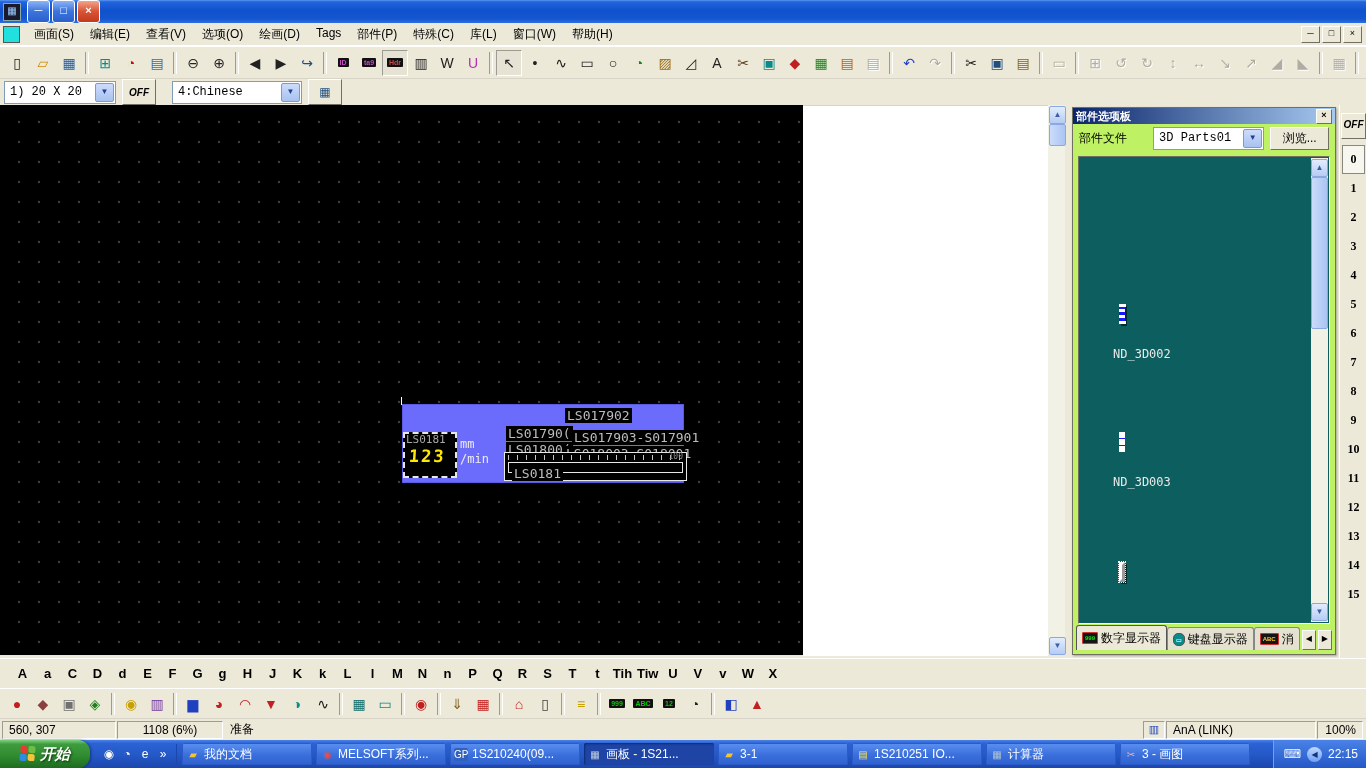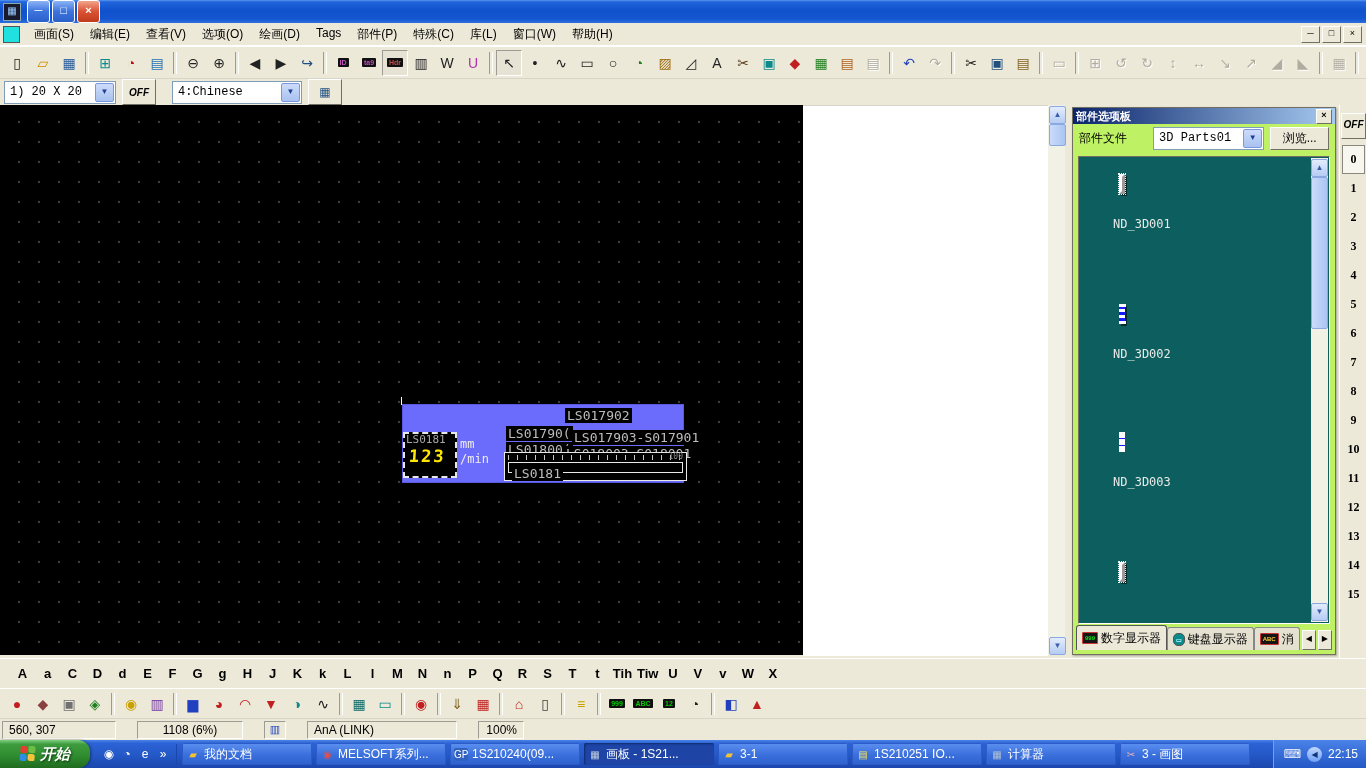--- a/index.html
+++ b/index.html
@@ -121,21 +121,21 @@
   
   #lettersbar{left:0;top:658px;width:1366px;height:30px;background:#ECE9D8;border-top:1px solid #fff;
     display:flex;align-items:center;padding-left:10px;box-sizing:border-box;}
   .letterbtn{min-width:21px;height:24px;display:flex;align-items:center;justify-content:center;
     font-weight:bold;font-size:13px;border:1px solid transparent;padding:0 1px;}
 
   
   #statusbar{left:0;top:718px;width:1366px;height:22px;background:#ECE9D8;display:flex;align-items:center;
     padding:0 2px;box-sizing:border-box;border-top:1px solid #D8D4C8;}
   .spanel{height:18px;border:1px solid;border-color:#9D9C93 #fff #fff #9D9C93;display:flex;align-items:center;
-    padding:0 6px;margin-right:21px;box-sizing:border-box;white-space:nowrap;}
+    padding:0 6px;margin-right:1px;box-sizing:border-box;white-space:nowrap;}
   #sready{border:none;flex:1;}
   #sdevico{width:22px;justify-content:center;color:#2244BB;font-size:11px;padding:0 2px;}
   #slink{width:150px;}
   #szoom{width:46px;justify-content:flex-end;}
 
   
   #taskbar{left:0;top:740px;width:1366px;height:28px;
     background:linear-gradient(180deg,#4A82E8 0%,#2B62D5 12%,#2458C6 55%,#1B46AE 100%);
     display:flex;align-items:center;}
   #startbtn{width:90px;height:28px;border-radius:0 12px 12px 0;
@@ -421,24 +421,20 @@
       <span class="plabel">部件文件</span>
       <span class="combo" style="width:112px;">
         <span class="ctext" style="font-family:'Liberation Mono',monospace;">3D Parts01</span>
         <span class="cbtn">▼</span>
       </span>
       <span class="sqbtn" style="width:52px;height:21px;margin:0;">
         <span>浏览...</span>
       </span>
     </div>
     <div id="pallist">
-      <div class="palitem raised" style="top:20px;">
-        <span class="sq"></span>
-        <span class="plbl">ND_3D001</span>
-      </div>
       <div class="palitem dotted" style="top:150px;">
         <span class="sq"></span>
         <span class="plbl">ND_3D002</span>
       </div>
       <div class="palitem dashed" style="top:278px;">
         <span class="sq"></span>
         <span class="plbl">ND_3D003</span>
       </div>
       <div class="palitem raised" style="top:408px;">
         <span class="sq"></span>
@@ -675,20 +671,21 @@
       <span class="g" style="color: rgb(32, 64, 192);">◧</span>
     </span>
     <span class="ico">
       <span class="g" style="color: rgb(192, 32, 32);">▲</span>
     </span>
   </div>
 
 <div id="statusbar" class="abs">
   <span class="spanel" style="width:114px;">560, 307</span>
   <span class="spanel" style="width:106px;justify-content:center;">1108 (6%)</span>
+  <span class="spanel" id="sready">准备</span>
   <span class="spanel" id="sdevico">▥</span>
   <span class="spanel" id="slink">AnA (LINK)</span>
   <span class="spanel" id="szoom">100%</span>
 </div>
 
 <div id="taskbar" class="abs">
   <div id="startbtn">
     <span id="startflag">
       <span style="background:#E33E30;"></span>
         <span style="background:#6DBE45;"></span>

